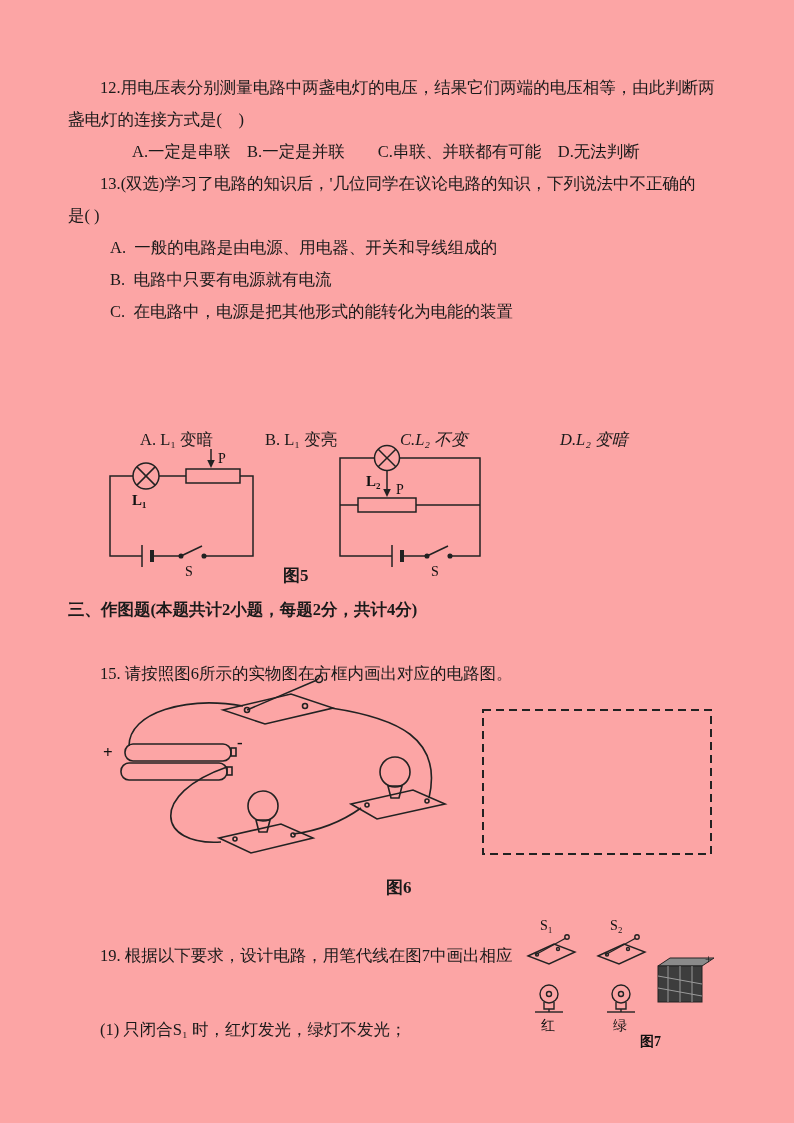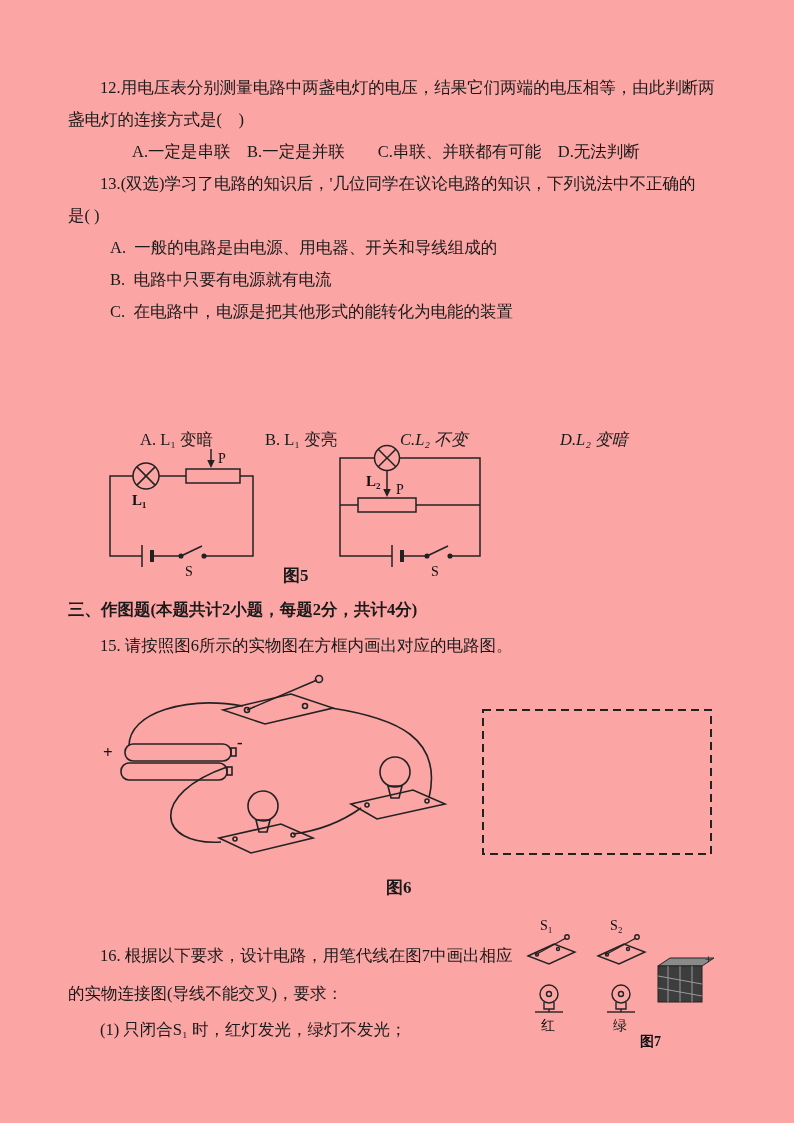--- a/index.html
+++ b/index.html
@@ -97,21 +97,21 @@
       <line x1="107" y1="112" x2="128" y2="102"></line>
     </g>
     <text x="276" y="42" class="svg-bold">L₂</text>
     <text x="306" y="50">P</text>
     <text x="341" y="132">S</text>
   </svg>
   <div class="caption" style="left:283px;top:564px">图5</div>
 
   <div class="line bold" style="left:68px;top:600px">三、作图题(本题共计2小题，每题2分，共计4分)</div>
 
-  <div class="line" style="left:100px;top:636px">15. 请按照图6所示的实物图在方框内画出对应的电路图。</div>
+  <div class="line" style="left:100px;top:664px">15. 请按照图6所示的实物图在方框内画出对应的电路图。</div>
 
   <svg width="640" height="215" style="left:95px;top:666px">
     <g stroke="#222" fill="none" stroke-width="1.6">
       <path d="M 34,80 C 34,46 92,30 148,40"></path>
       <path d="M 236,42 C 302,52 348,72 334,132"></path>
       <path d="M 198,168 C 230,164 252,152 266,142"></path>
       <path d="M 126,176 C 62,180 54,128 132,101"></path>
       <g>
         <polygon points="128,44 196,28 238,42 170,58"></polygon>
         <circle cx="152" cy="44" r="2.5"></circle>
@@ -139,22 +139,21 @@
         <circle cx="272" cy="139" r="2"></circle>
         <circle cx="332" cy="135" r="2"></circle>
       </g>
       <rect x="388" y="44" width="228" height="144" stroke-dasharray="8 5" stroke-width="2"></rect>
     </g>
     <text x="8" y="92" class="svg-bold" style="font-size:17px">+</text>
     <text x="142" y="82" class="svg-bold" style="font-size:17px">-</text>
   </svg>
   <div class="caption" style="left:386px;top:876px">图6</div>
 
-  <div class="line" style="left:100px;top:946px">16. 根据以下要求，设计电路，用笔代线在图7中画出相应</div>
-  <div class="line" style="left:68px;top:984px">的实物连接图(导线不能交叉)，要求：</div>
+  <div class="line" style="left:100px;top:946px">19. 根据以下要求，设计电路，用笔代线在图7中画出相应</div>
   <div class="line" style="left:100px;top:1020px">(1) 只闭合S₁ 时，红灯发光，绿灯不发光；</div>
 
   <svg width="225" height="142" style="left:518px;top:912px">
     <text x="22" y="18">S₁</text>
     <text x="92" y="18">S₂</text>
     <g stroke="#222" fill="none" stroke-width="1.4">
       <g>
         <polygon points="10,44 36,32 57,40 31,52"></polygon>
         <line x1="17" y1="43" x2="48" y2="26"></line>
         <circle cx="49" cy="25" r="2.2"></circle>

